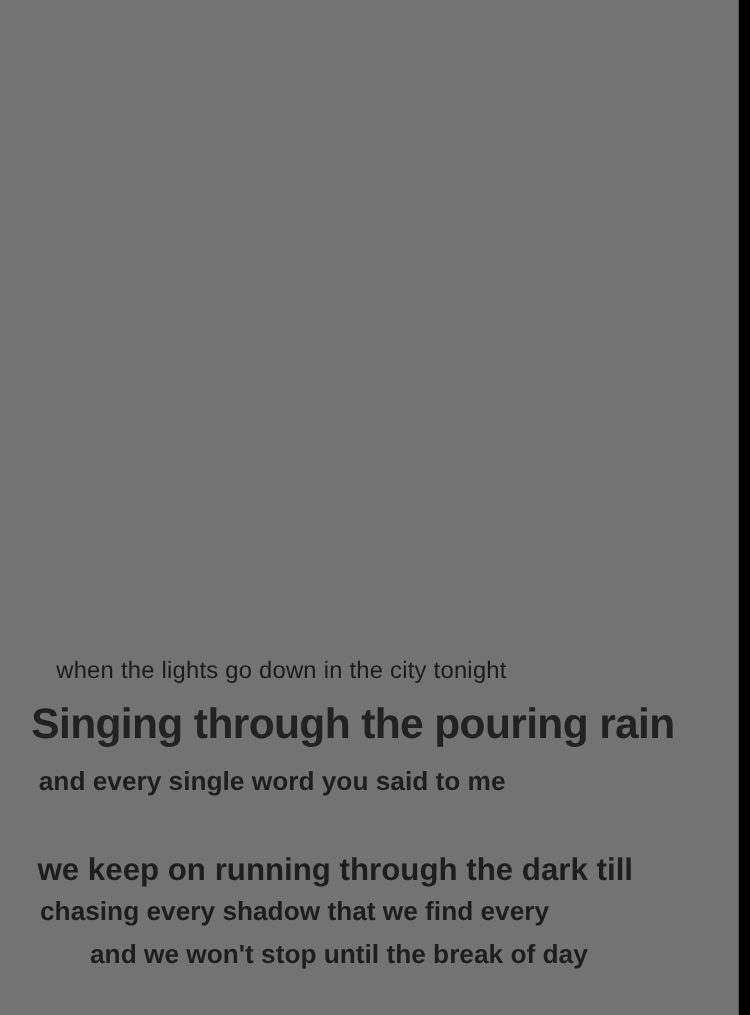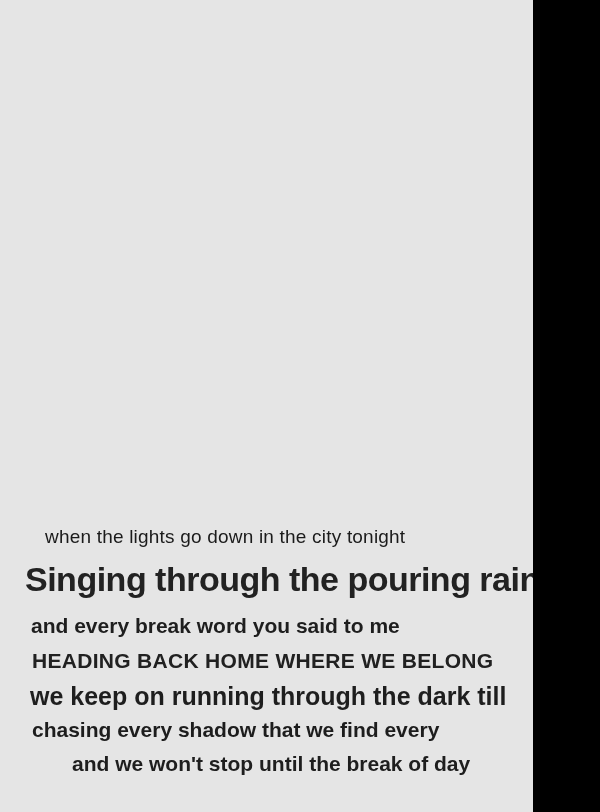--- a/index.html
+++ b/index.html
@@ -2,23 +2,23 @@
 <html><head>
 <meta charset="utf-8">
 <style>
   html, body {
     margin: 0;
     padding: 0;
     background: #000000;
   }
   .stage {
     position: relative;
-    width: 533px;
+    width: 591px;
     height: 812px;
-    background: #e5e5e5;
+    background: #737373;
     overflow: hidden;
     font-family: "Liberation Sans", sans-serif;
   }
   .text-line {
     position: absolute;
     white-space: nowrap;
     -webkit-font-smoothing: antialiased;
   }
   
   .line-1 {
@@ -63,18 +63,17 @@
     color: #1e1e1e;
     margin-left: 37px;
   }
 </style>
 </head>
 <body>
 
 <div class="stage">
   <div class="text-line line-1">when the lights go down in the city tonight</div>
   <div class="text-line line-2">Singing through the pouring rain</div>
-  <div class="text-line line-3">and every break word you said to me</div>
-  <div class="text-line line-4">Heading back home where we belong</div>
+  <div class="text-line line-3">and every single word you said to me</div>
   <div class="text-line line-5">we keep on running through the dark till</div>
   <div class="text-line line-6">chasing every shadow that we find every</div>
   <div class="text-line line-7">and we won't stop until the break of day</div>
 </div>
 
 </body></html>

